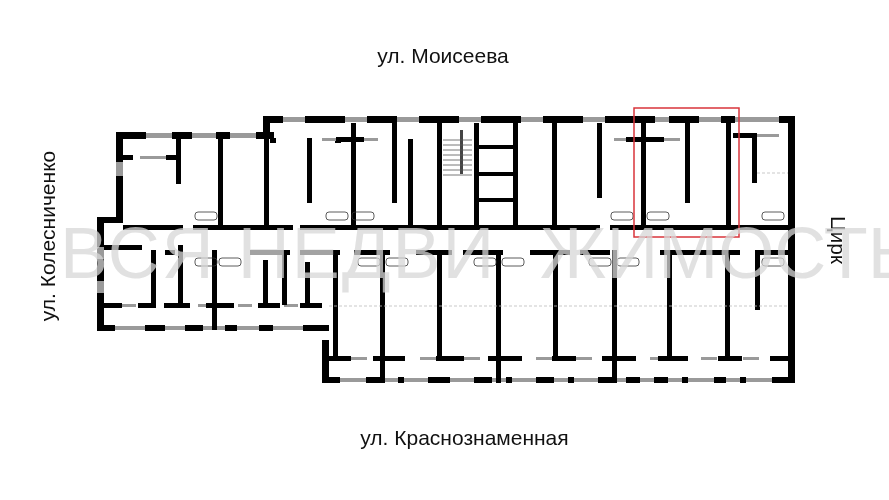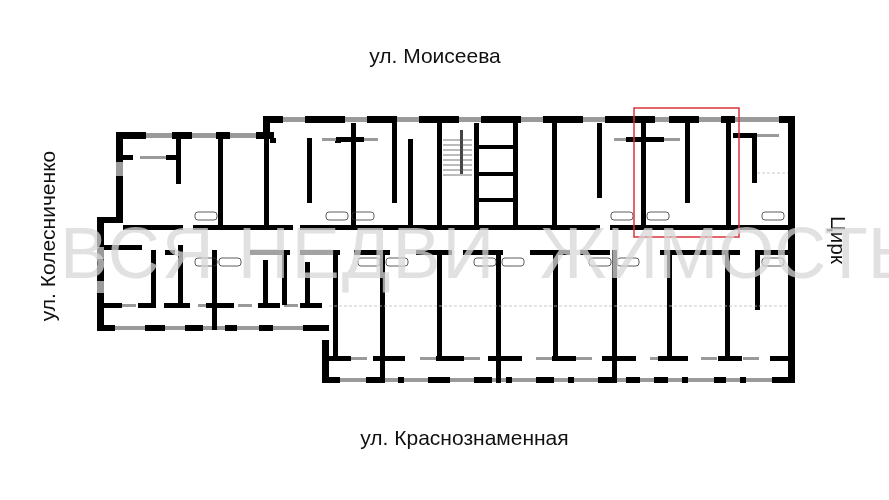--- a/index.html
+++ b/index.html
@@ -1,19 +1,19 @@
 <!DOCTYPE html>
 <html><head>
 <meta charset="utf-8">
 <style>
   html, body { margin: 0; padding: 0; background: #ffffff; }
   body { width: 889px; height: 500px; position: relative; overflow: hidden;
          font-family: "Liberation Sans", "DejaVu Sans", sans-serif; }
   .street { position: absolute; color: #111; font-size: 21px; white-space: nowrap; }
-  .street-top { left: 4px; width: 810px; top: 44px; text-align: center; padding-left: 26px; }
+  .street-top { left: 12px; width: 810px; top: 44px; text-align: center; padding-left: 26px; }
   .street-bottom { left: 0; width: 889px; top: 426px; text-align: center; padding-left: 20px; }
   .street-left { left: 48px; top: 236px; transform-origin: center center;
                  transform: translate(-50%, -50%) rotate(-90deg); }
   .street-right { left: 838px; top: 240px; transform-origin: center center;
                   transform: translate(-50%, -50%) rotate(90deg); }
   .plan { position: absolute; left: 0; top: 0; width: 889px; height: 500px; }
   .watermark { position: absolute; left: 60px; top: 212px; width: 800px;
                font-size: 72px; letter-spacing: 2px; color: #d8d8d8;
                opacity: 0.75; white-space: nowrap; pointer-events: none;
                font-family: Liberation Sans, sans-serif; }

